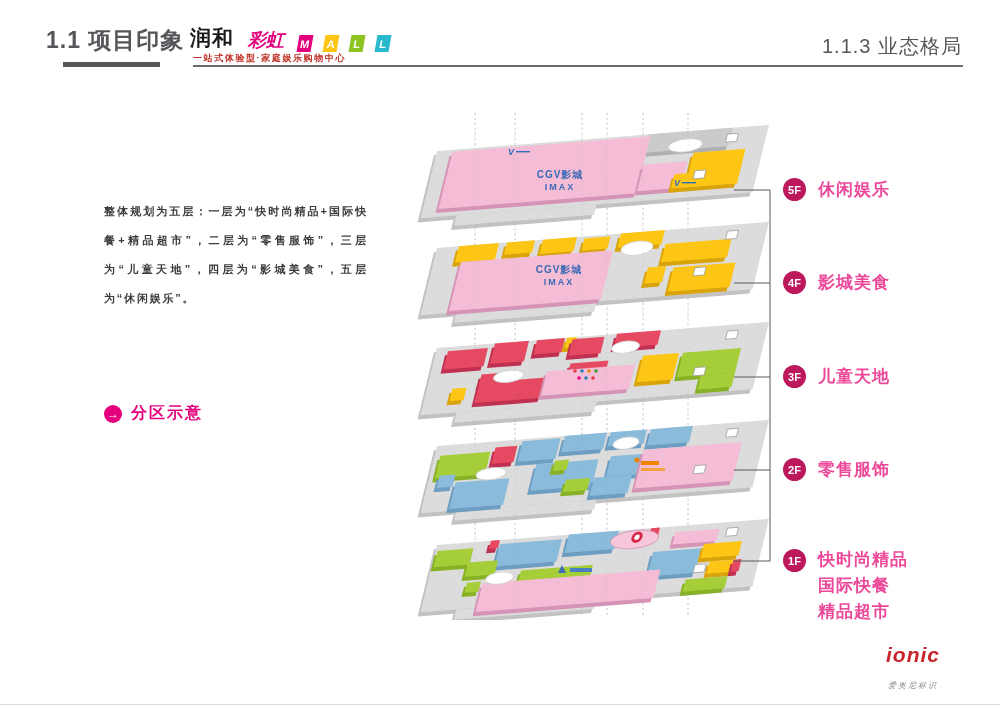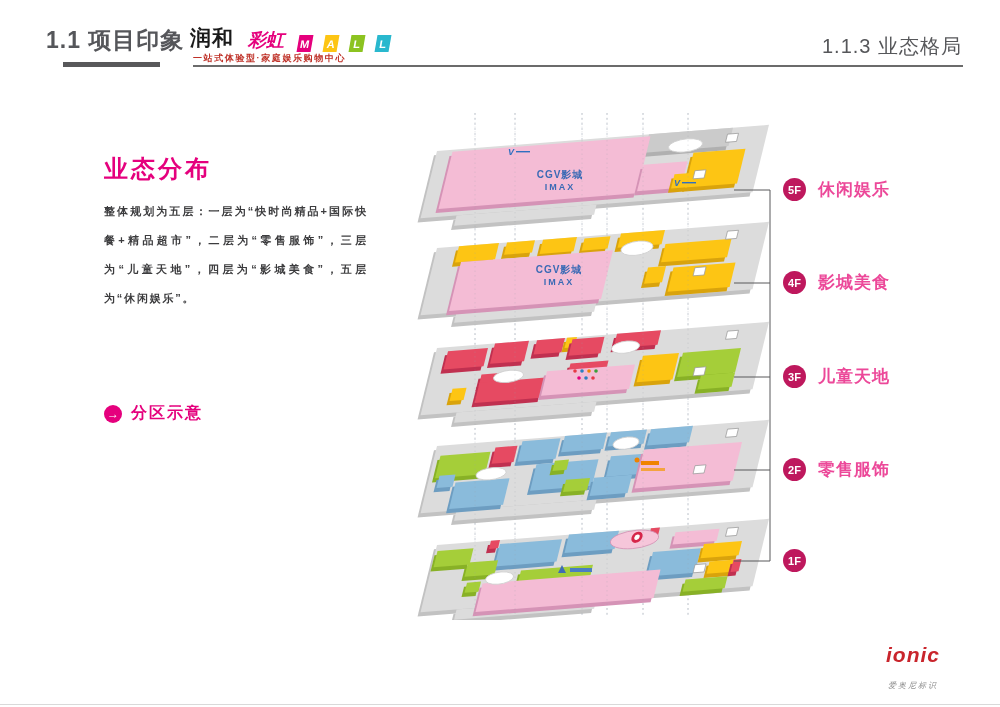--- a/index.html
+++ b/index.html
@@ -51,21 +51,20 @@
     <span class="logo-cn2">彩虹</span>
     <span class="tile" style="background: rgb(229, 0, 125);">M</span>
     <span class="tile" style="background: rgb(253, 197, 20);">A</span>
     <span class="tile" style="background: rgb(140, 195, 32);">L</span>
     <span class="tile" style="background: rgb(41, 184, 206);">L</span>
   </div>
   <div class="abs logo-tag">一站式体验型·家庭娱乐购物中心</div>
   <div class="abs hdr-line"></div>
   <div class="abs page-title">1.1.3 业态格局</div>
 
-  <div class="abs heading">业态分布</div>
   <div class="abs para">整体规划为五层：一层为“快时尚精品+国际快餐+精品超市”，二层为“零售服饰”，三层为“儿童天地”，四层为“影城美食”，五层为“休闲娱乐”。</div>
   <div class="abs zone-link">
     <span class="link-icon">→</span>
     <span class="link-label">分区示意</span>
   </div>
 
   <svg id="stack" class="abs" style="left:412px;top:105px;" width="380" height="515" viewBox="0 0 380 515">
       <line x1="63" y1="8" x2="63" y2="512" stroke="#c9ced6" stroke-width="1" stroke-dasharray="2 3"></line>
       <line x1="103" y1="8" x2="103" y2="512" stroke="#c9ced6" stroke-width="1" stroke-dasharray="2 3"></line>
       <line x1="170" y1="8" x2="170" y2="512" stroke="#c9ced6" stroke-width="1" stroke-dasharray="2 3"></line>
@@ -278,20 +277,25 @@
   <div class="abs flabel" style="top:365px;">
     <span class="badge">3F</span>
     <span class="ftext">儿童天地</span>
   </div>
   <div class="abs flabel" style="top:458px;">
     <span class="badge">2F</span>
     <span class="ftext">零售服饰</span>
   </div>
   <div class="abs flabel" style="top:549px;">
     <span class="badge">1F</span>
+    <span class="ftext multi">
+      <div>快时尚精品</div>
+      <div>国际快餐</div>
+      <div>精品超市</div>
+    </span>
   </div>
 
   <div class="abs brand">
     <div class="brand-name">ionic</div>
     <div class="brand-sub">爱奥尼标识</div>
   </div>
   <div class="abs bottom-line"></div>
 </div>
 
 </body></html>

